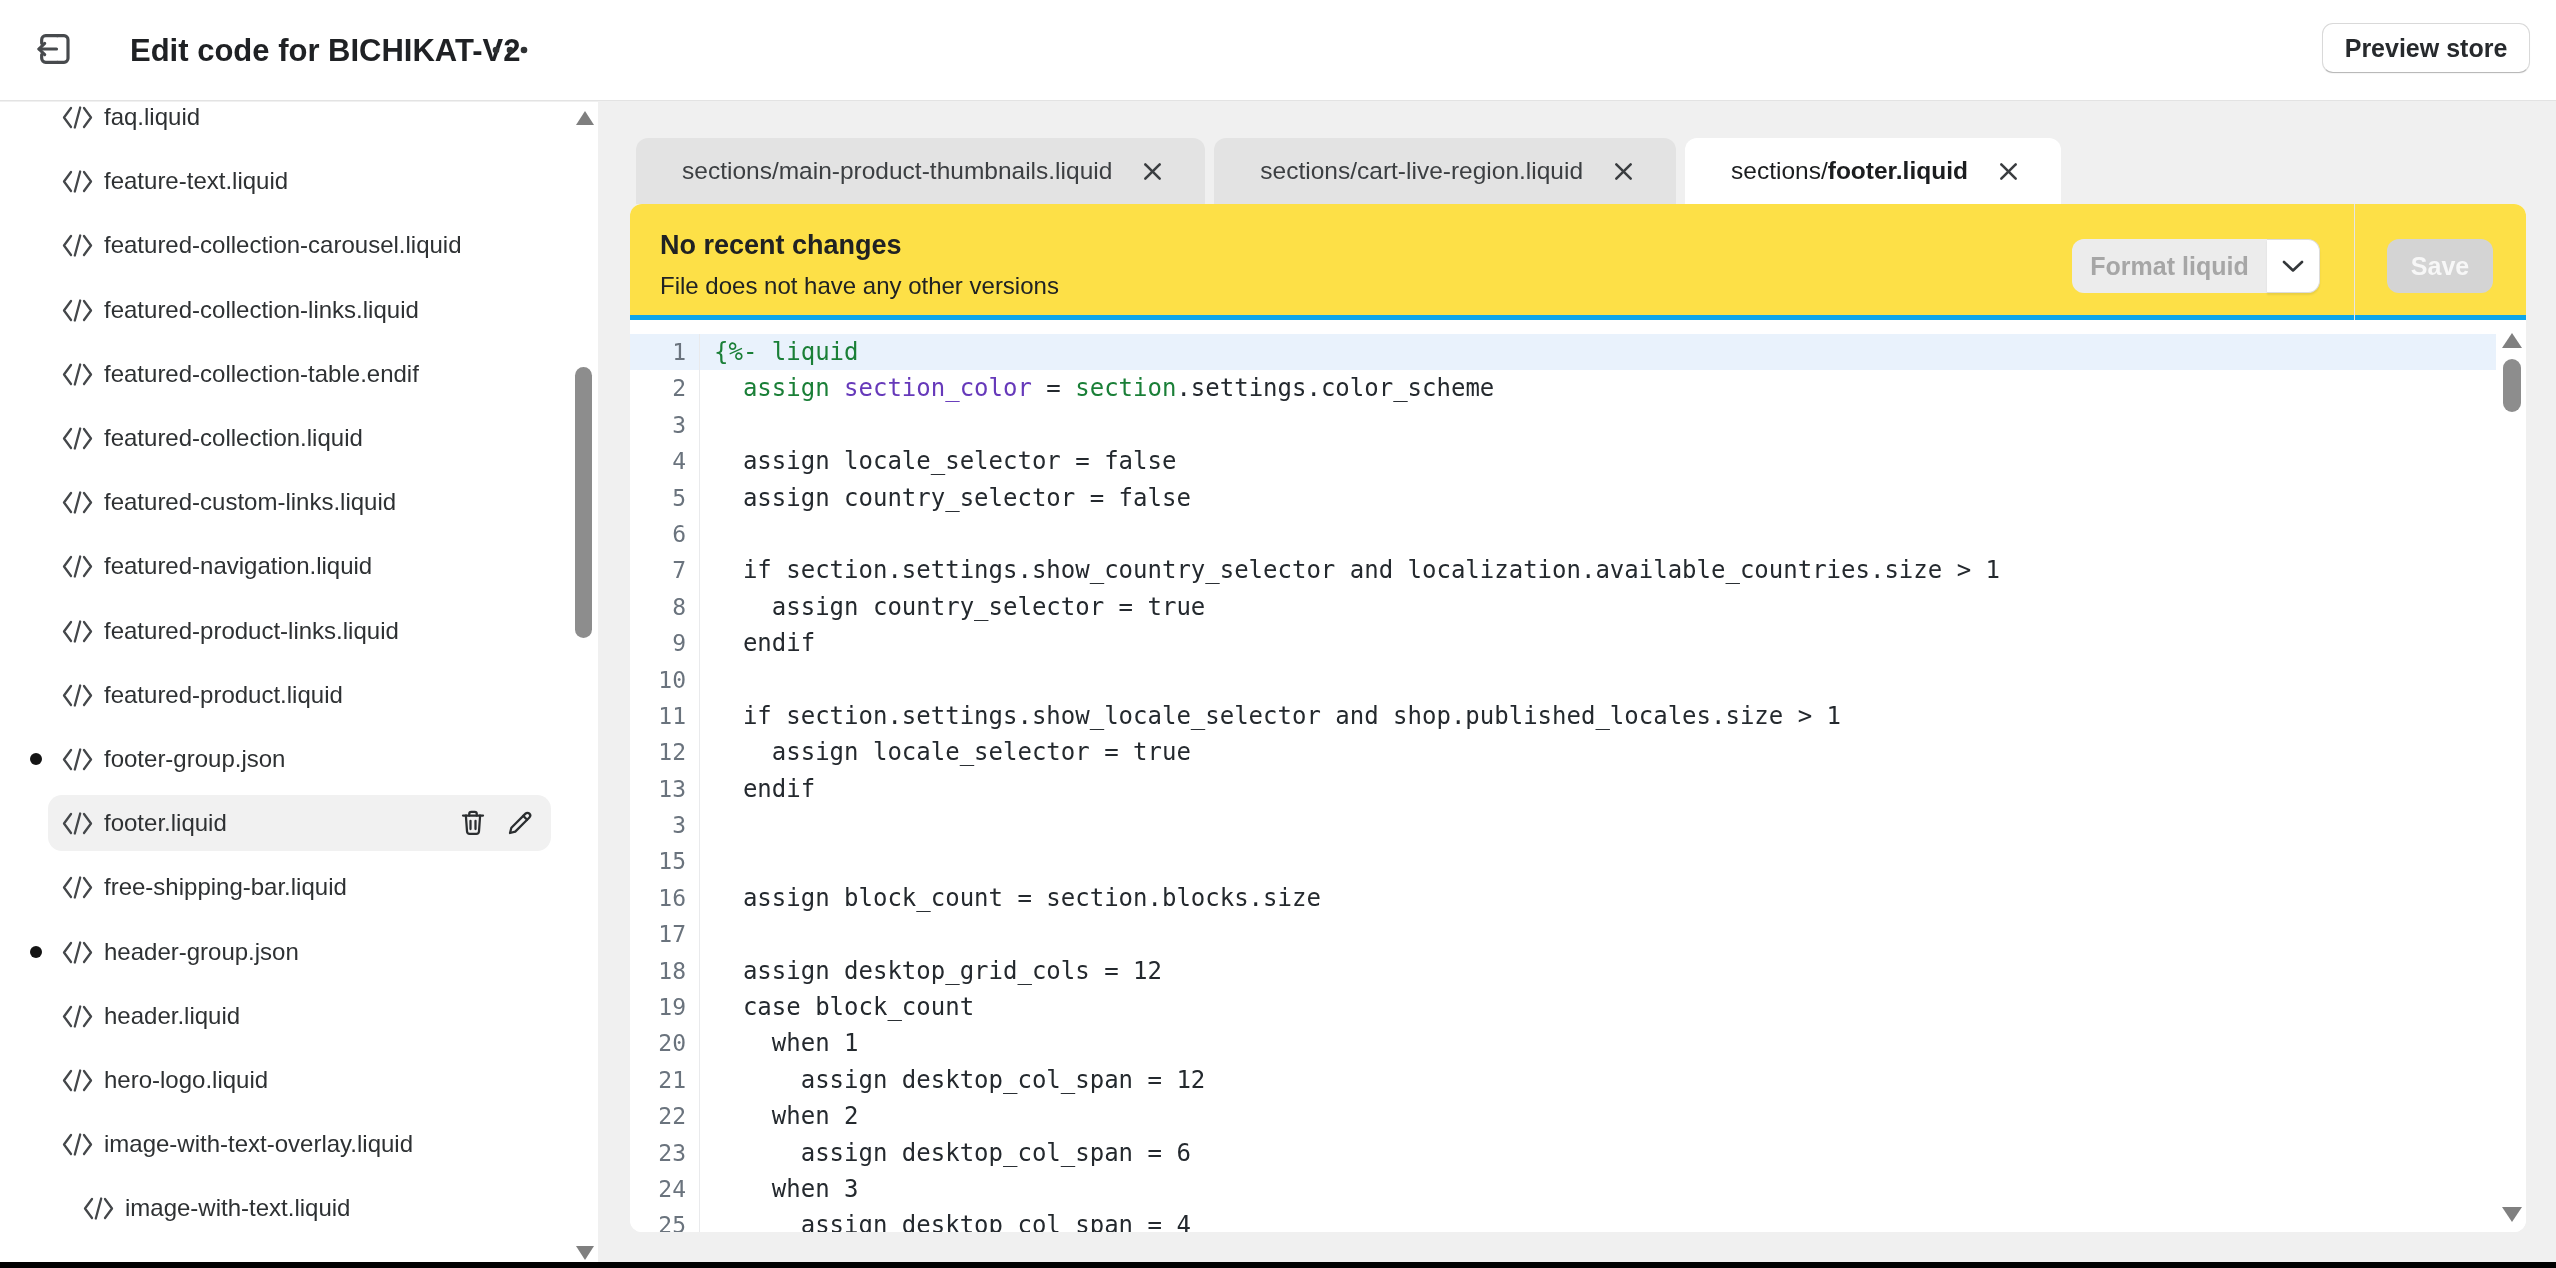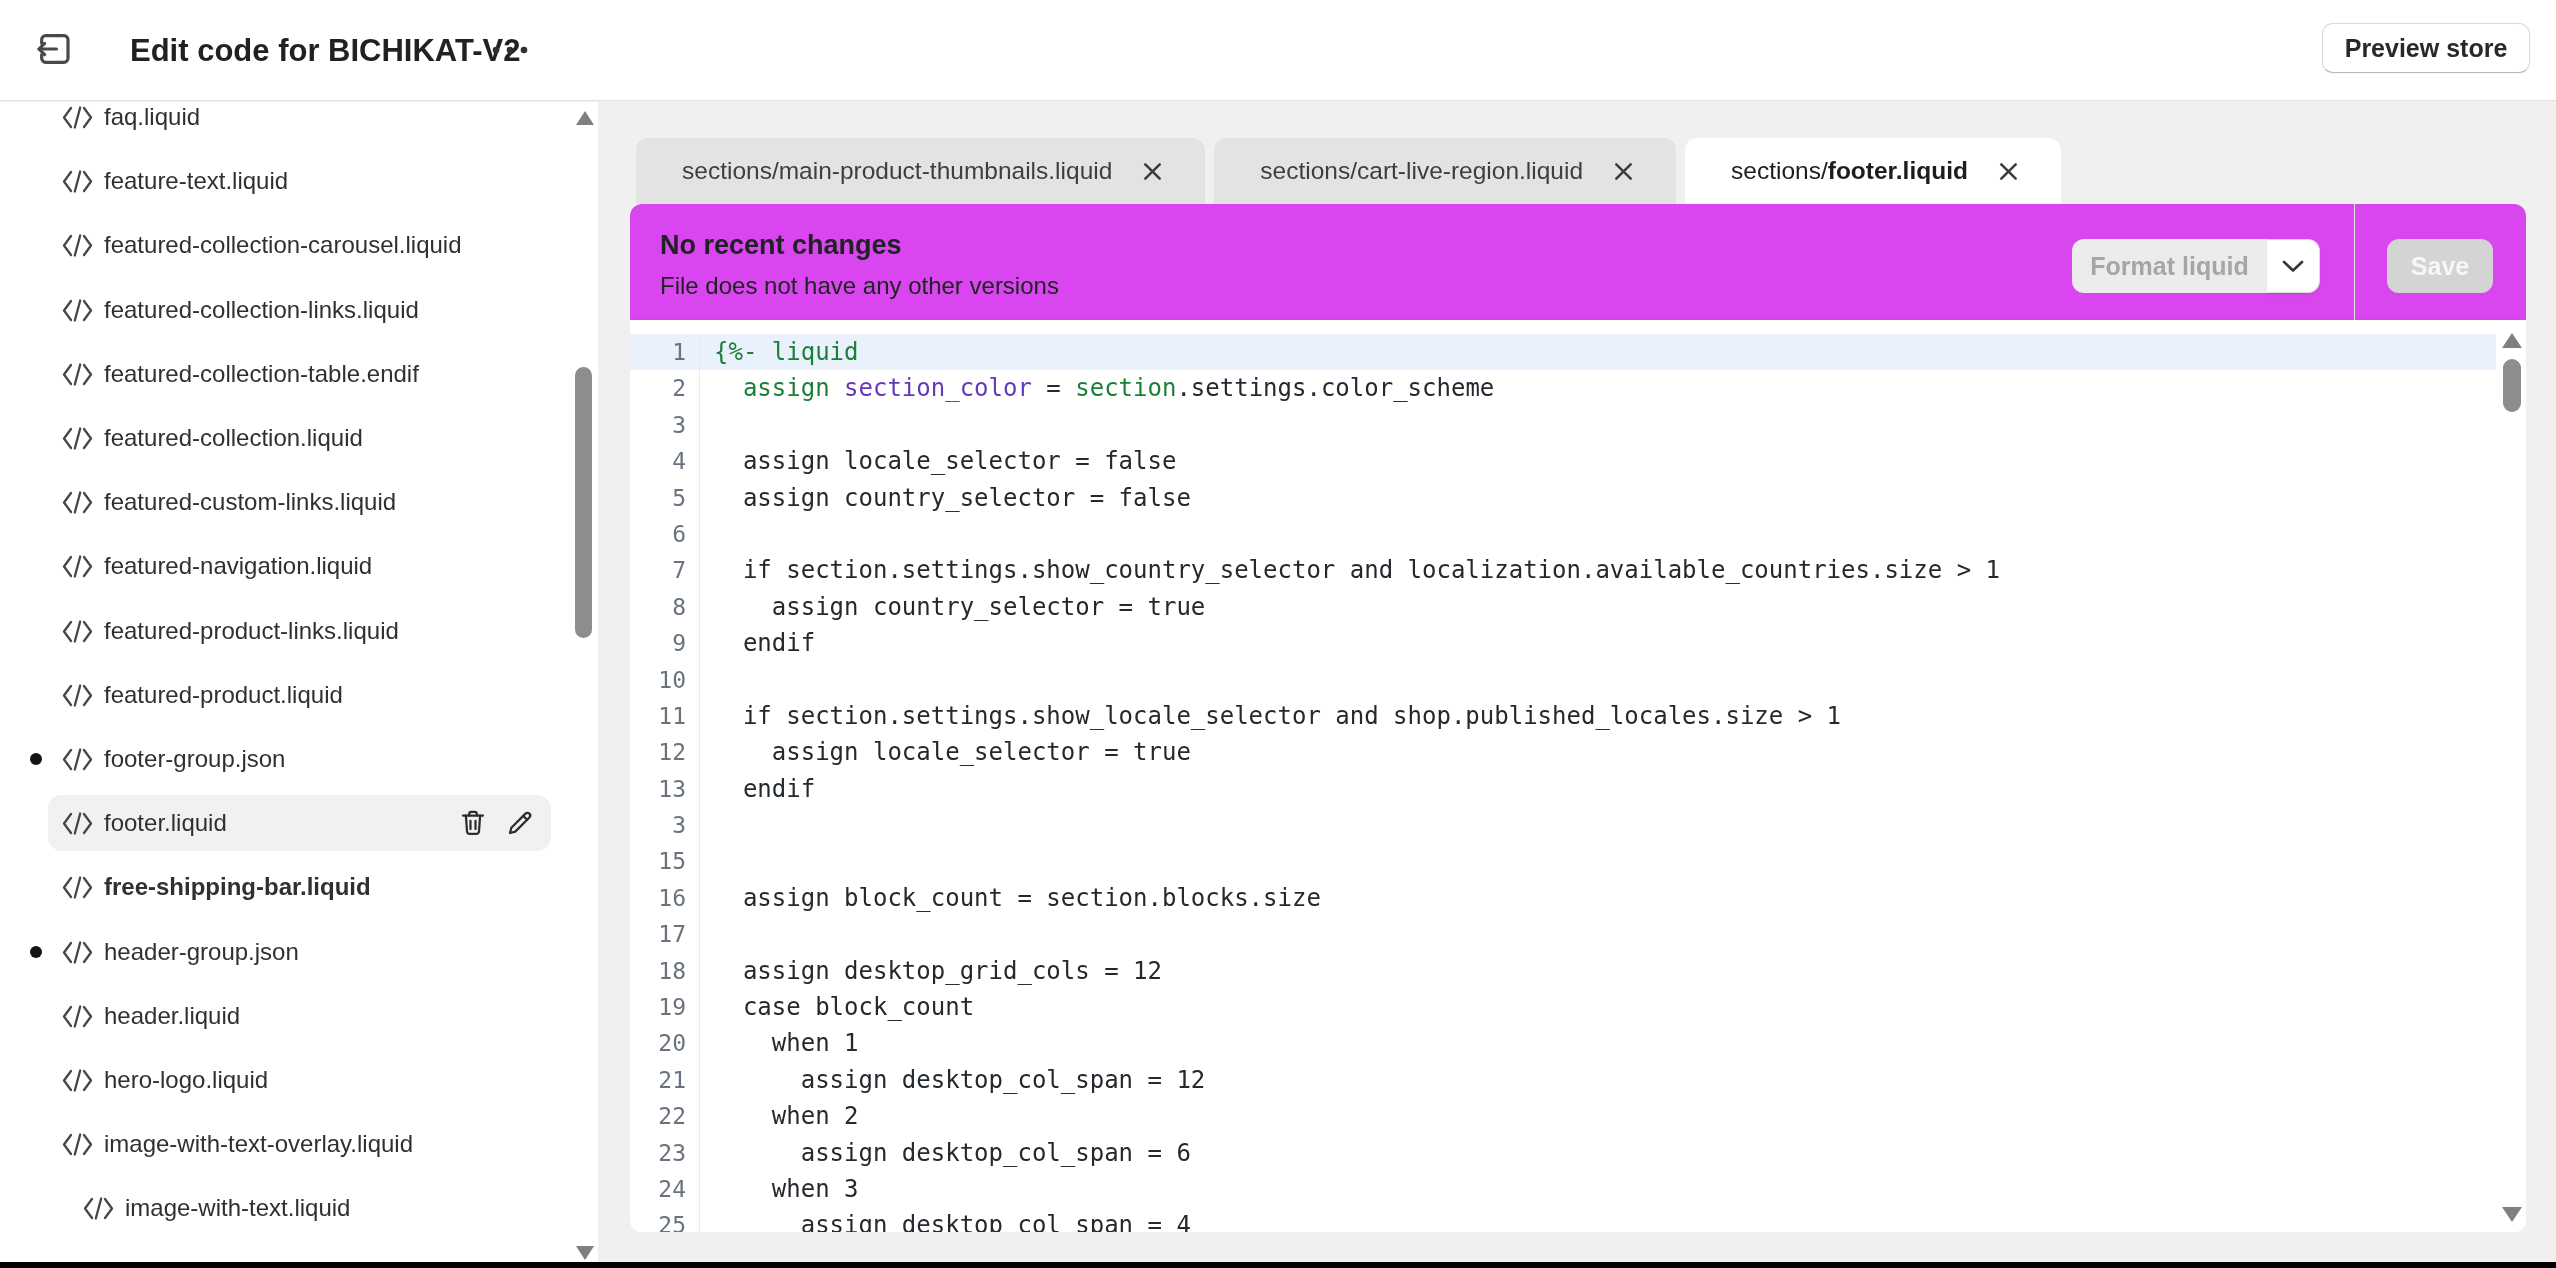--- a/index.html
+++ b/index.html
@@ -48,21 +48,21 @@
     border-radius:12px 12px 0 0; font-size:24.5px; color:#3c3f42; cursor:pointer; white-space:nowrap; }
   .tab.inactive { background:#e3e3e3; }
   .tab.active { background:#ffffff; color:#1b1d1f; }
   .tab .file-part { font-weight:400; }
   .tab.active .file-part { font-weight:700; }
   .tab-close { margin-left:26px; border:none; background:none; cursor:pointer; padding:4px; display:flex; }
 
   
   .panel { position:absolute; left:630px; top:204px; width:1896px; height:1028px;
     background:#ffffff; border-radius:12px; overflow:hidden; z-index:4; }
-  .toolbar { position:absolute; left:0; top:0; width:1896px; height:116px; border-bottom:1px solid #0ea5e9; background:#d946ef; }
+  .toolbar { position:absolute; left:0; top:0; width:1896px; height:116px; border-bottom:5px solid #0ea5e9; background:#fde047; }
   .tb-title { position:absolute; left:30px; top:26px; font-size:27px; font-weight:700; color:#202223; }
   .tb-sub { position:absolute; left:30px; top:68px; font-size:24px; color:#202223; }
   .tb-divider { position:absolute; left:1724px; top:0; width:1px; height:116px; background:#e6e6e6; }
 
   .format-btn { position:absolute; left:1442px; top:35px; height:54px; display:flex; cursor:default; }
   .format-main { width:195px; height:54px; background:#ececec; border-radius:12px 0 0 12px;
     font-size:25px; font-weight:600; color:#a6a6a6; display:flex; align-items:center; justify-content:center; }
   .format-chevron { width:53px; height:54px; background:#ffffff; border:1px solid #dcdcdc; border-left:none;
     border-radius:0 12px 12px 0; display:flex; align-items:center; justify-content:center;
     box-shadow:0 2px 2px rgba(0,0,0,.08); cursor:pointer; }
@@ -282,21 +282,21 @@
                 <path d="M14 10.2v6.6"></path>
               </g>
             </svg></span></button>
         <button class="row-action pencil"><span><svg width="30" height="30" viewBox="0 0 24 24">
               <g fill="none" stroke="#2b2e30" stroke-width="1.8" stroke-linecap="round" stroke-linejoin="round">
                 <path d="M4 20l1.1-4.2L16.4 4.5a2.15 2.15 0 0 1 3.1 3.1L8.2 18.9 4 20z"></path>
                 <path d="M14.6 6.3l3.1 3.1"></path>
               </g>
             </svg></span></button>
       </div>
-      <div class="file-row" style="top: 757.4px; font-weight: bold;">
+      <div class="file-row" style="top: 757.4px;">
         <span class="file-icon">
           <svg width="31" height="23" viewBox="0 0 31 23">
             <g fill="none" stroke="#44474a" stroke-width="2.3" stroke-linecap="round" stroke-linejoin="round">
               <polyline points="9,2 2,11.5 9,21"></polyline>
               <line x1="18.2" y1="1.5" x2="12.8" y2="21.5"></line>
               <polyline points="22,2 29,11.5 22,21"></polyline>
             </g>
           </svg>
         </span>
         <span class="file-label">free-shipping-bar.liquid</span>

